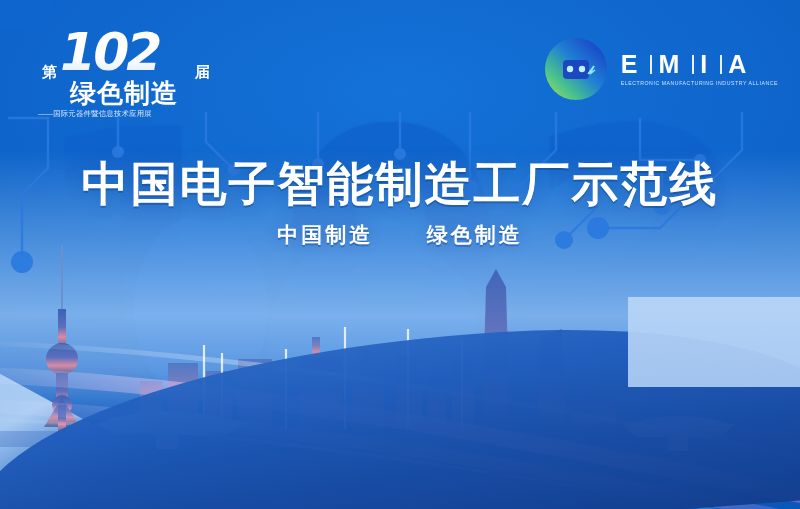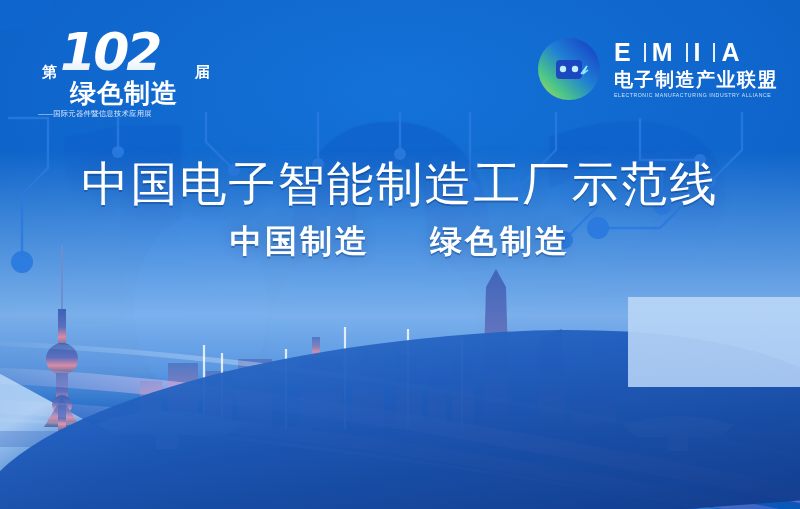--- a/index.html
+++ b/index.html
@@ -150,27 +150,27 @@
   }
   #emia-tag{
     margin-top:4px;
     font-size:5.2px;letter-spacing:.55px;line-height:1;color:#cfe2f8;white-space:nowrap;
   }
 
   
   #headline{
     position:absolute;left:0;top:158px;width:800px;text-align:center;
     color:#ffffff;
-    font-size:47px;font-weight:400;letter-spacing:2px;line-height:1.12;
+    font-size:47px;font-weight:700;letter-spacing:2px;line-height:1.12;
     text-shadow:0 2px 0 rgba(6,52,120,.35), 0 0 18px rgba(6,52,120,.28);
   }
   #subhead{
     position:absolute;left:0;top:222px;width:800px;text-align:center;
     color:#ffffff;
-    font-size:32px;font-weight:800;letter-spacing:3px;line-height:1.2;
+    font-size:21px;font-weight:800;letter-spacing:3px;line-height:1.2;
     text-shadow:0 2px 0 rgba(6,52,120,.32), 0 0 14px rgba(6,52,120,.25);
   }
   #subhead .gap{display:inline-block;width:36px;}
 </style>
 </head>
 <body>
 
 <div id="banner">
 
   <div class="layer" id="bg-base"></div>
@@ -345,21 +345,20 @@
     <div id="emia-text">
       <div id="emia-en">
         <span>E</span>
         <span class="bar"></span>
         <span>M</span>
         <span class="bar"></span>
         <span>I</span>
         <span class="bar"></span>
         <span>A</span>
       </div>
-      <div id="emia-cn">电子制造产业联盟</div>
       <div id="emia-tag">ELECTRONIC MANUFACTURING INDUSTRY ALLIANCE</div>
     </div>
   </div>
 
   <div id="headline">中国电子智能制造工厂示范线</div>
   <div id="subhead">
     <span>中国制造</span>
     <span class="gap"></span>
     <span>绿色制造</span>
   </div>

